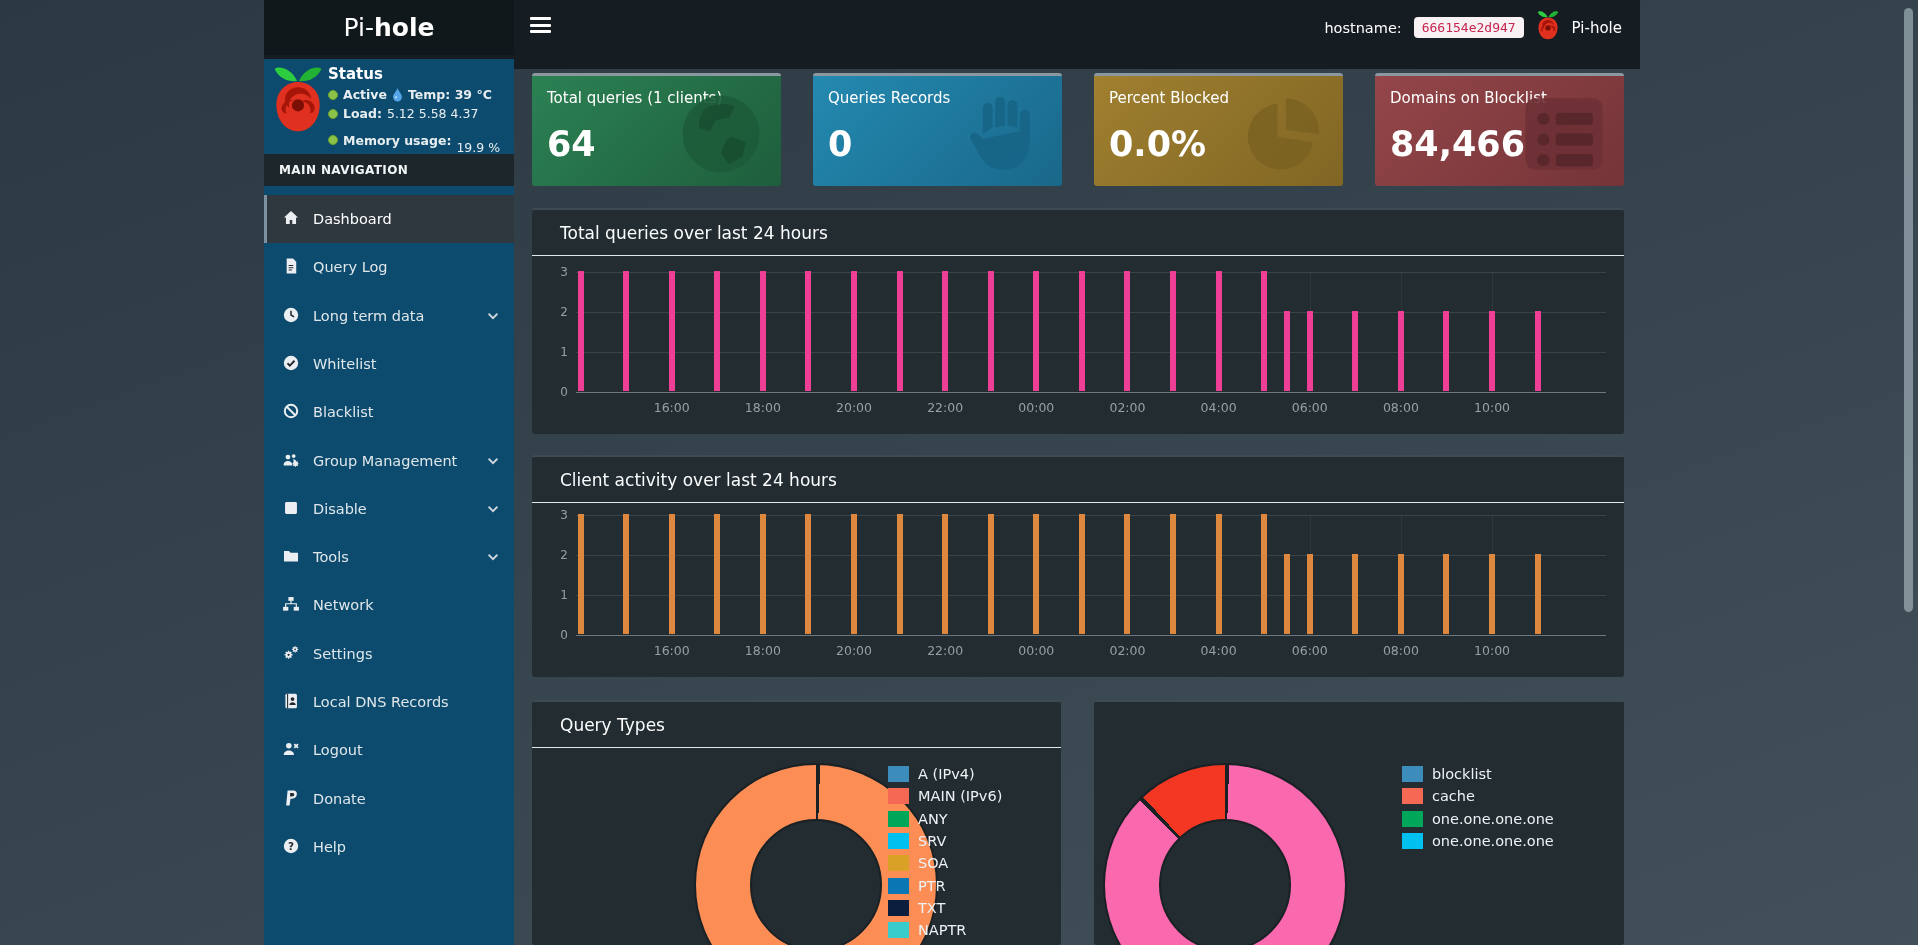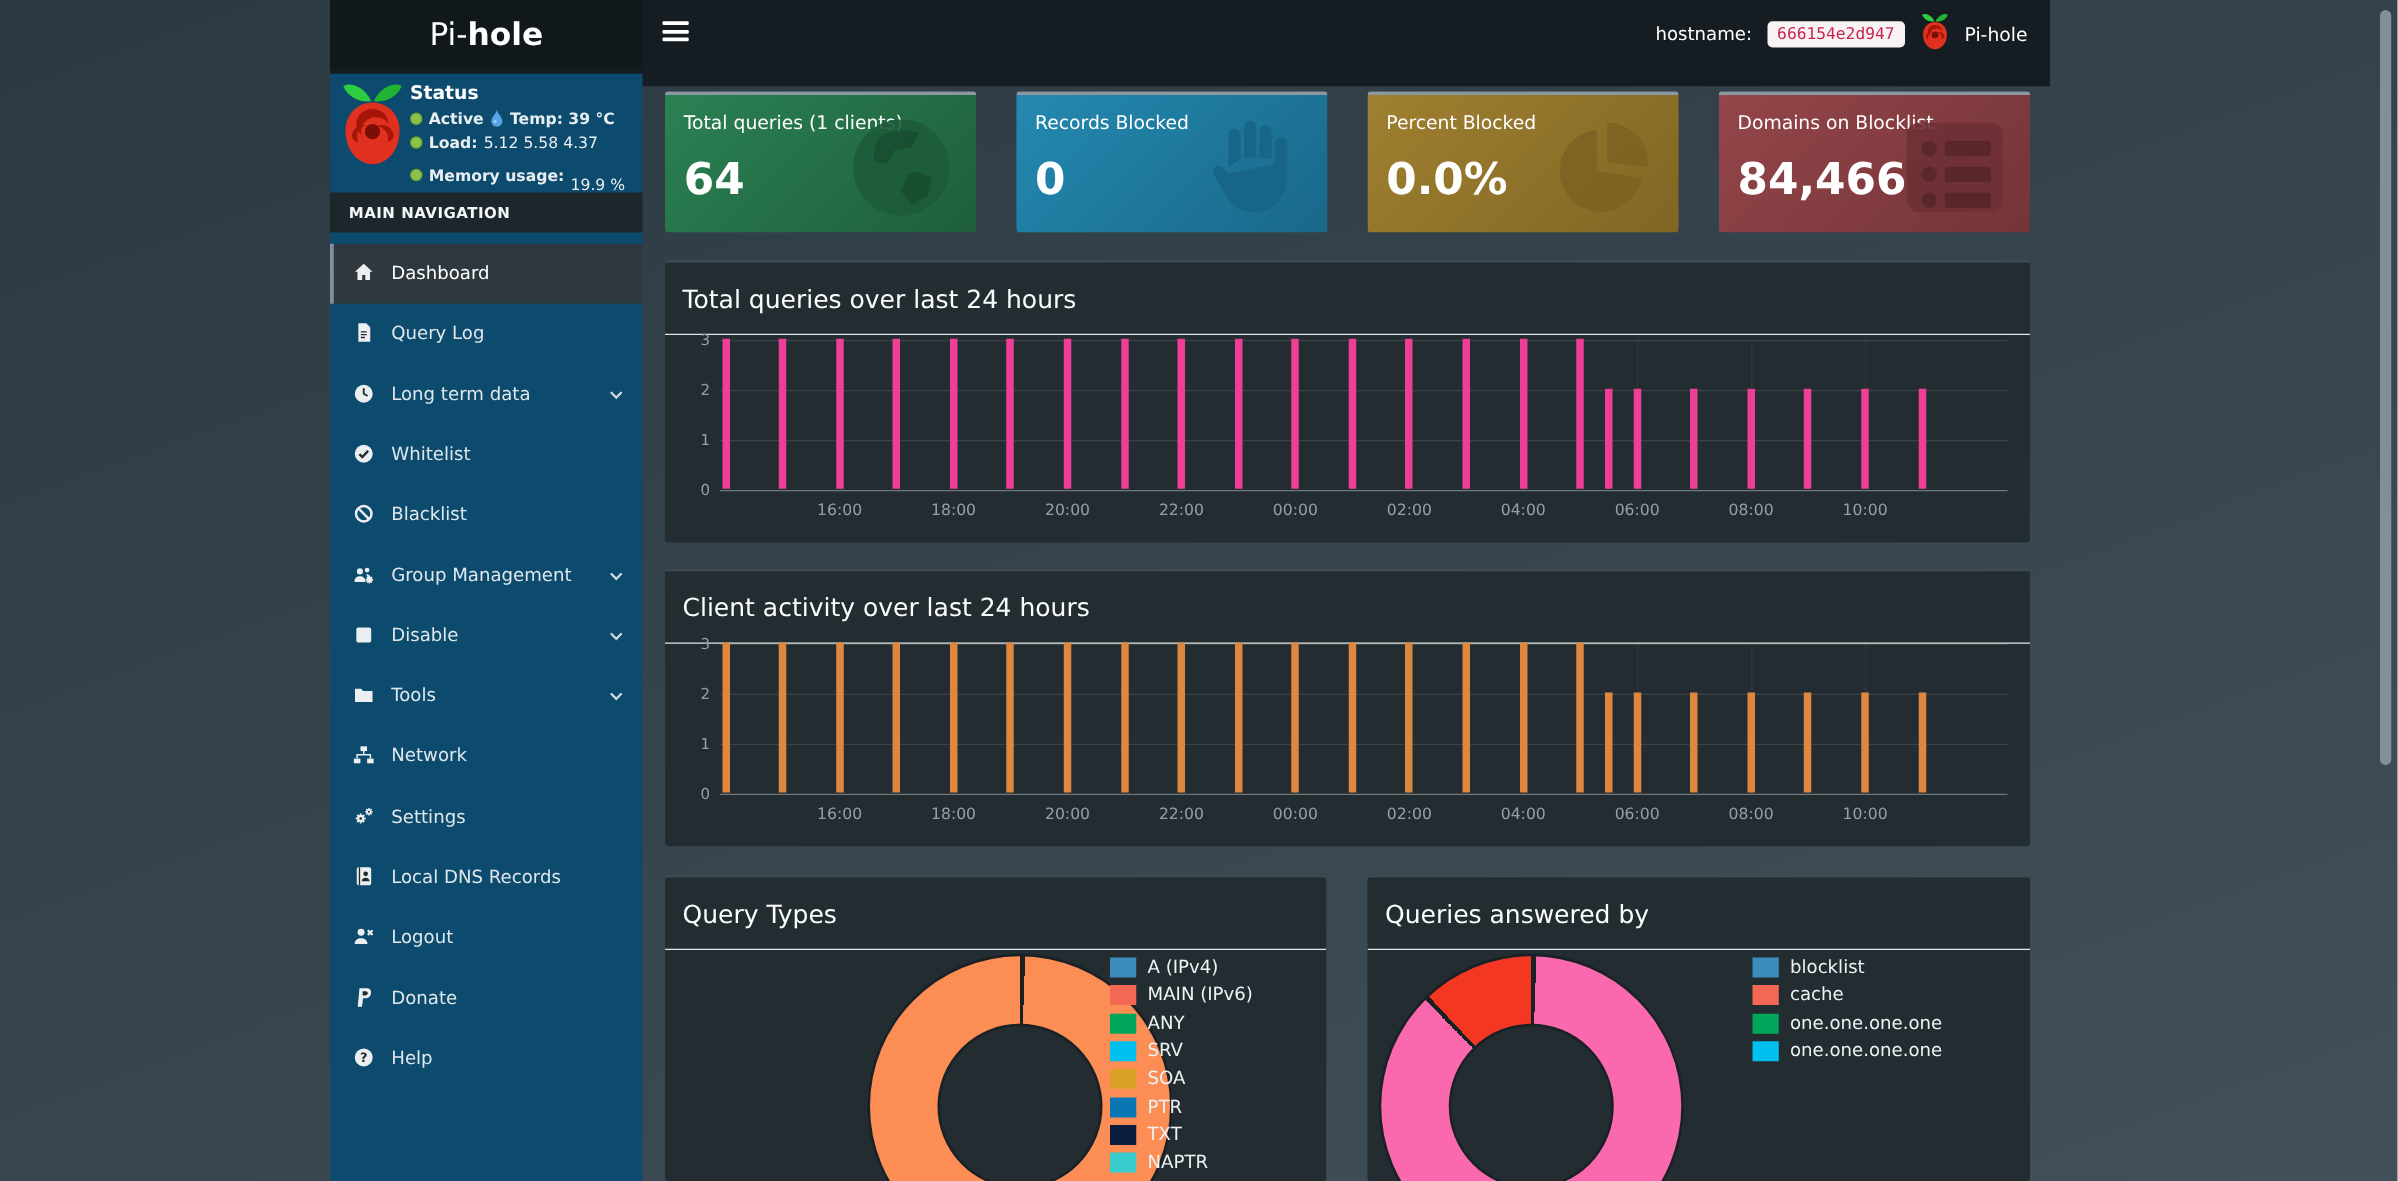--- a/index.html
+++ b/index.html
@@ -43,22 +43,22 @@
   
   .card { position:absolute; top:73px; width:249px; height:113px; border-radius:3px;
     border-top:3px solid #8b989f; color:#fff; overflow:hidden; }
   .card-title { position:absolute; left:15px; top:13px; font-size:15px; }
   .card-value { position:absolute; left:15px; top:48px; font-size:35px; font-weight:700; }
   .card-ico { position:absolute; right:14px; top:14px; width:92px; height:88px; opacity:.9; }
   .card-ico svg { width:100%; height:100%; }
 
   
   .panel { position:absolute; background:#232c31; border-radius:3px; border-top:2px solid #3f4b52; }
-  .panel-h { position:absolute; left:0; top:0; right:0; height:58px; border-bottom:1px solid #e3e7e9;
-    display:flex; align-items:center; padding-left:14px; color:#fbfdfd; font-size:20px; }
+  .panel-h { position:absolute; left:0; top:0; right:0; height:46px; border-bottom:1px solid #e3e7e9;
+    display:flex; align-items:center; padding-left:28px; color:#fbfdfd; font-size:17px; }
 
   .plot { position:absolute; left:44px; right:18px; top:62px; height:120px; }
   .gl { position:absolute; left:0; right:0; height:1px; background:rgba(255,255,255,.11); }
   .gl.base { background:#6e787e; }
   .ylab { position:absolute; width:26px; text-align:right; font-size:12px; color:#95a0a6; transform:translateY(-50%); }
   .vline { position:absolute; top:0; bottom:0; width:1px; background:rgba(255,255,255,.055); }
   .bar { position:absolute; bottom:1px; width:6px; }
   .xlab { position:absolute; font-size:12.5px; color:#95a0a6; transform:translateX(-50%); white-space:nowrap; }
 
   
@@ -275,21 +275,21 @@
         <div class="card-value">64</div>
         <div class="card-ico" style="color: rgb(29, 92, 58);"><svg viewBox="0 0 64 64" fill="currentColor">
             <circle cx="32" cy="32" r="28"></circle>
             <g fill="rgba(0,0,0,0.16)">
               <path d="M20 14c6-4 16-5 22-2l-4 8-10 2-4 8-8-2c0-6 1-10 4-14z"></path>
               <path d="M40 34l10 4-2 10-10 6-6-8 4-10z"></path>
             </g>
           </svg></div>
       </div>
       <div class="card" style="left: 549px; background: linear-gradient(135deg, rgb(36, 137, 176) 0%, rgb(25, 104, 138) 100%);">
-        <div class="card-title">Records Blocked</div>
+        <div class="card-title">Queries Records</div>
         <div class="card-value">0</div>
         <div class="card-ico" style="color: rgb(23, 101, 135);"><svg viewBox="0 0 64 64" fill="currentColor">
             <path d="M18 32V13a3.6 3.6 0 0 1 7.2 0v14M27 27V8.5a3.6 3.6 0 0 1 7.2 0V26M36 26V11a3.6 3.6 0 0 1 7.2 0v16M45 30V18a3.6 3.6 0 0 1 7.2 0v18.5C52.2 49 45 58 33.5 58c-9 0-13.4-3.4-17.8-11l-6.4-11c-1.9-3.3 2.3-6.4 5.2-4l3.5 3.4z"></path>
           </svg></div>
       </div>
       <div class="card" style="left: 830px; background: linear-gradient(135deg, rgb(160, 128, 48) 0%, rgb(128, 102, 36) 100%);">
         <div class="card-title">Percent Blocked</div>
         <div class="card-value">0.0%</div>
         <div class="card-ico" style="color: rgb(124, 99, 34);"><svg viewBox="0 0 64 64" fill="currentColor">
             <path d="M28 10A24 24 0 1 0 54 38l-26-4z"></path>
@@ -469,23 +469,20 @@
           <span>TXT</span>
         </div>
         <div class="lg-row" style="left: 356px; top: 220.1px;">
           <span class="lg-sq" style="background: rgb(57, 204, 204);"></span>
           <span>NAPTR</span>
         </div>
       </div>
   </div>
 
   <div class="panel" style="left:830px; top:700px; width:530px; height:245px; overflow:hidden;">
-    <div class="panel-h">
-        <span>Queries answered by</span>
-      </div>
     <div class="donut" id="donut1" style="left:9px; top:61px;">
         <div class="donut-face" style="background: conic-gradient(rgb(26, 33, 37) 0%, rgb(26, 33, 37) 0.55%, rgb(250, 104, 174) 0.55%, rgb(250, 104, 174) 87.5%, rgb(26, 33, 37) 87.5%, rgb(26, 33, 37) 88.05%, rgb(244, 55, 34) 88.05%, rgb(244, 55, 34) 100%);"></div>
         <div class="donut-hole"></div>
       </div>
     <div id="legend1">
         <div class="lg-row" style="left: 308px; top: 64px;">
           <span class="lg-sq" style="background: rgb(60, 141, 188);"></span>
           <span>blocklist</span>
         </div>
         <div class="lg-row" style="left: 308px; top: 86.3px;">

